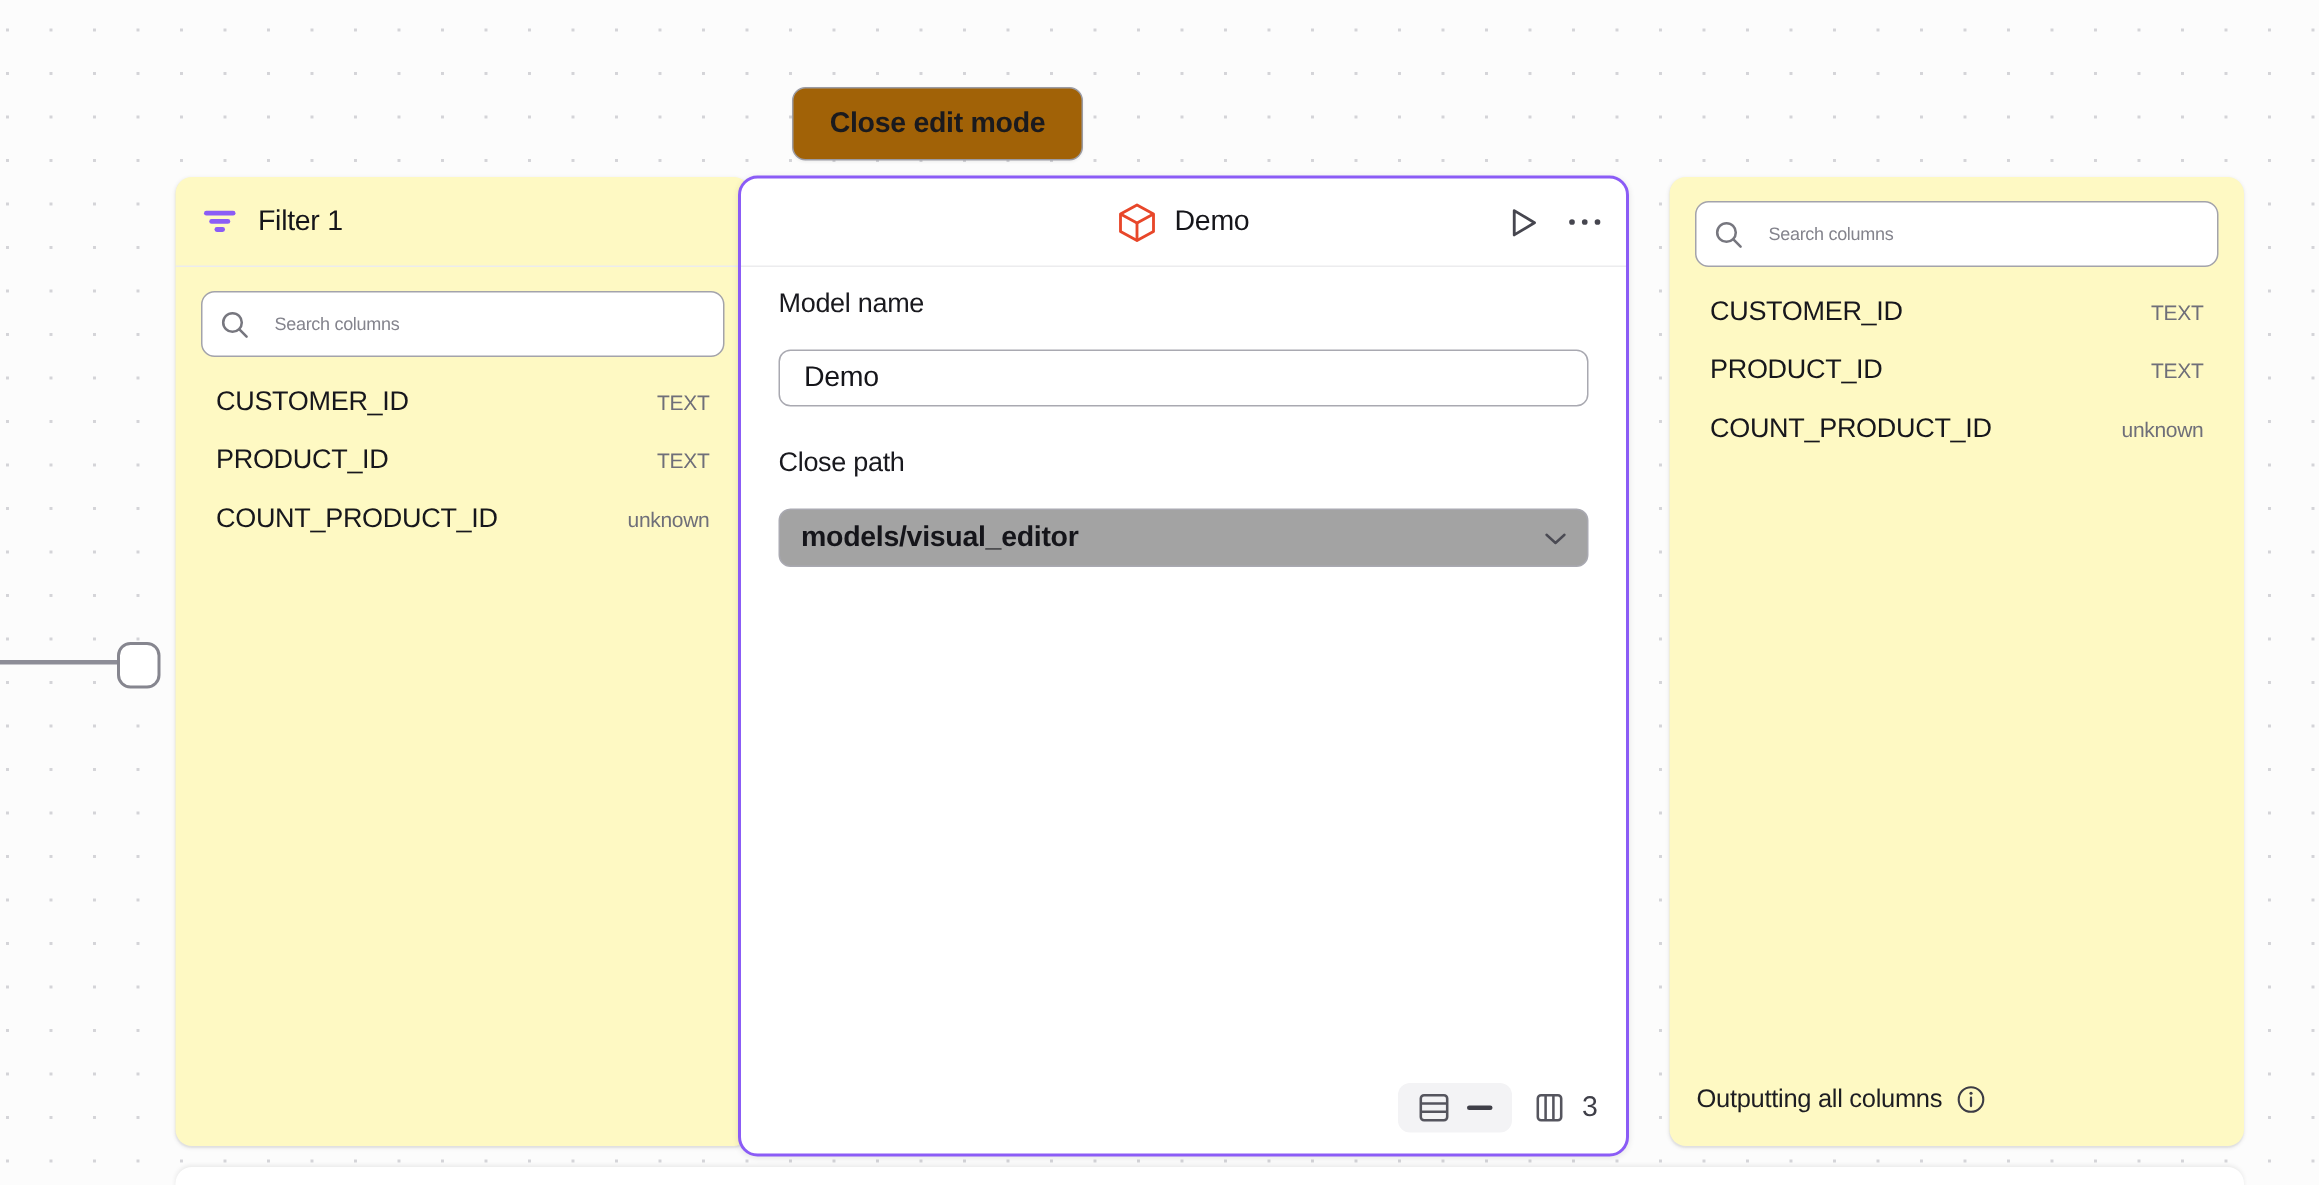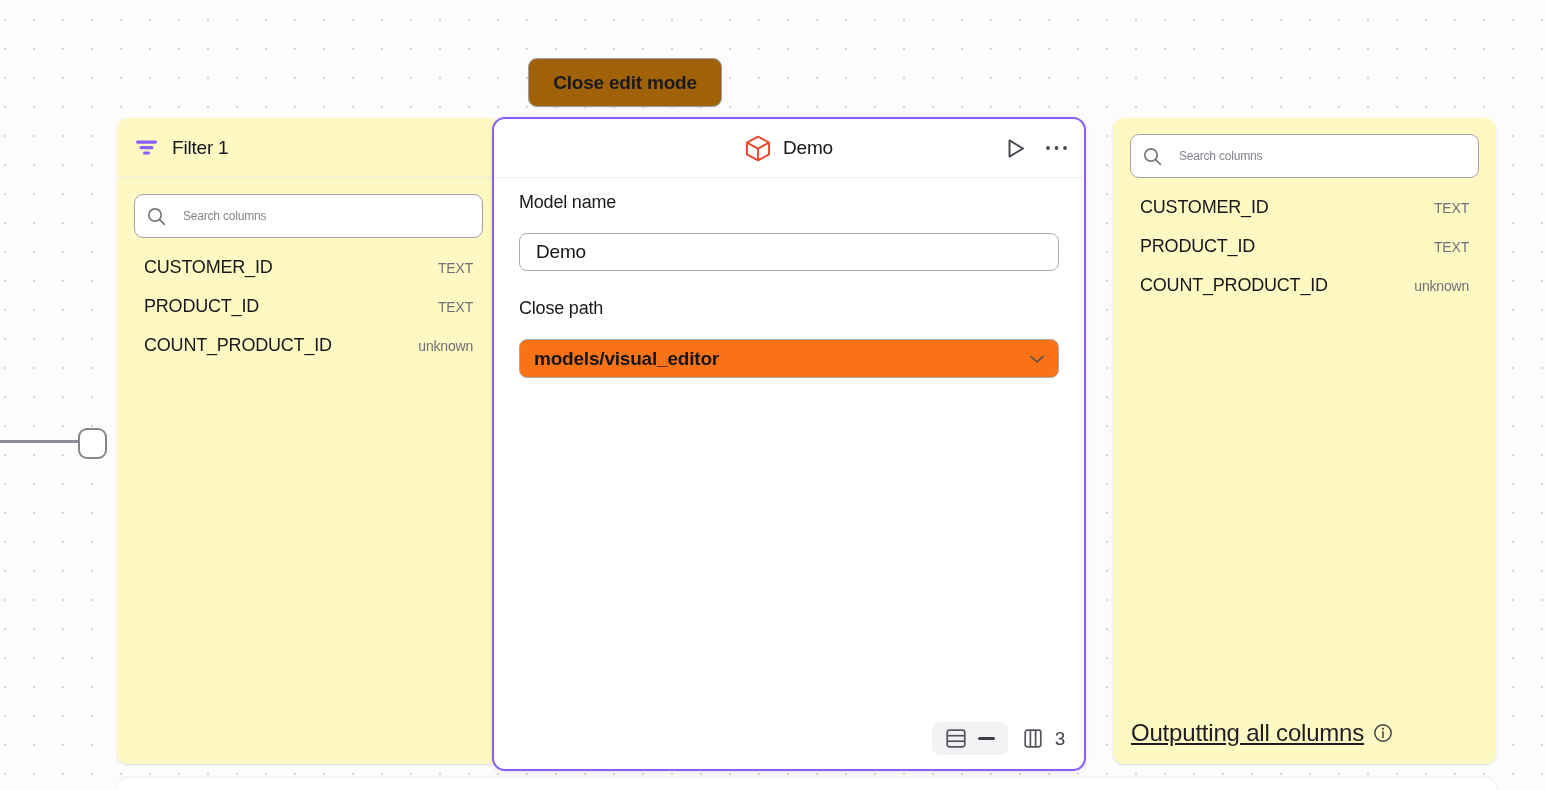--- a/index.html
+++ b/index.html
@@ -242,21 +242,21 @@
   }
   .select-input {
     height: 39px;
     border: 1px solid #a9a9b1;
     border-radius: 8px;
     display: flex;
     align-items: center;
     justify-content: space-between;
     padding: 0 13px 0 14px;
     box-sizing: border-box;
-    background: #f97316;
+    background: #a3a3a3;
     cursor: pointer;
   }
   .select-value {
     font-size: 19px;
     color: #15151a;
     letter-spacing: -0.2px;
     font-weight: bold;
   }
 
   
@@ -305,24 +305,23 @@
   #output-footer {
     margin-top: auto;
     height: 62px;
     min-height: 62px;
     display: flex;
     align-items: center;
     gap: 9px;
     padding-left: 1px;
   }
   #output-footer-text {
-    font-size: 24px;
+    font-size: 17px;
     color: #1d1d22;
     letter-spacing: -0.2px;
-    text-decoration: underline;
   }
 
   
   #panel-bottom-peek {
     position: absolute;
     left: 117px;
     top: 778px;
     width: 1379px;
     height: 40px;
     background: #ffffff;

